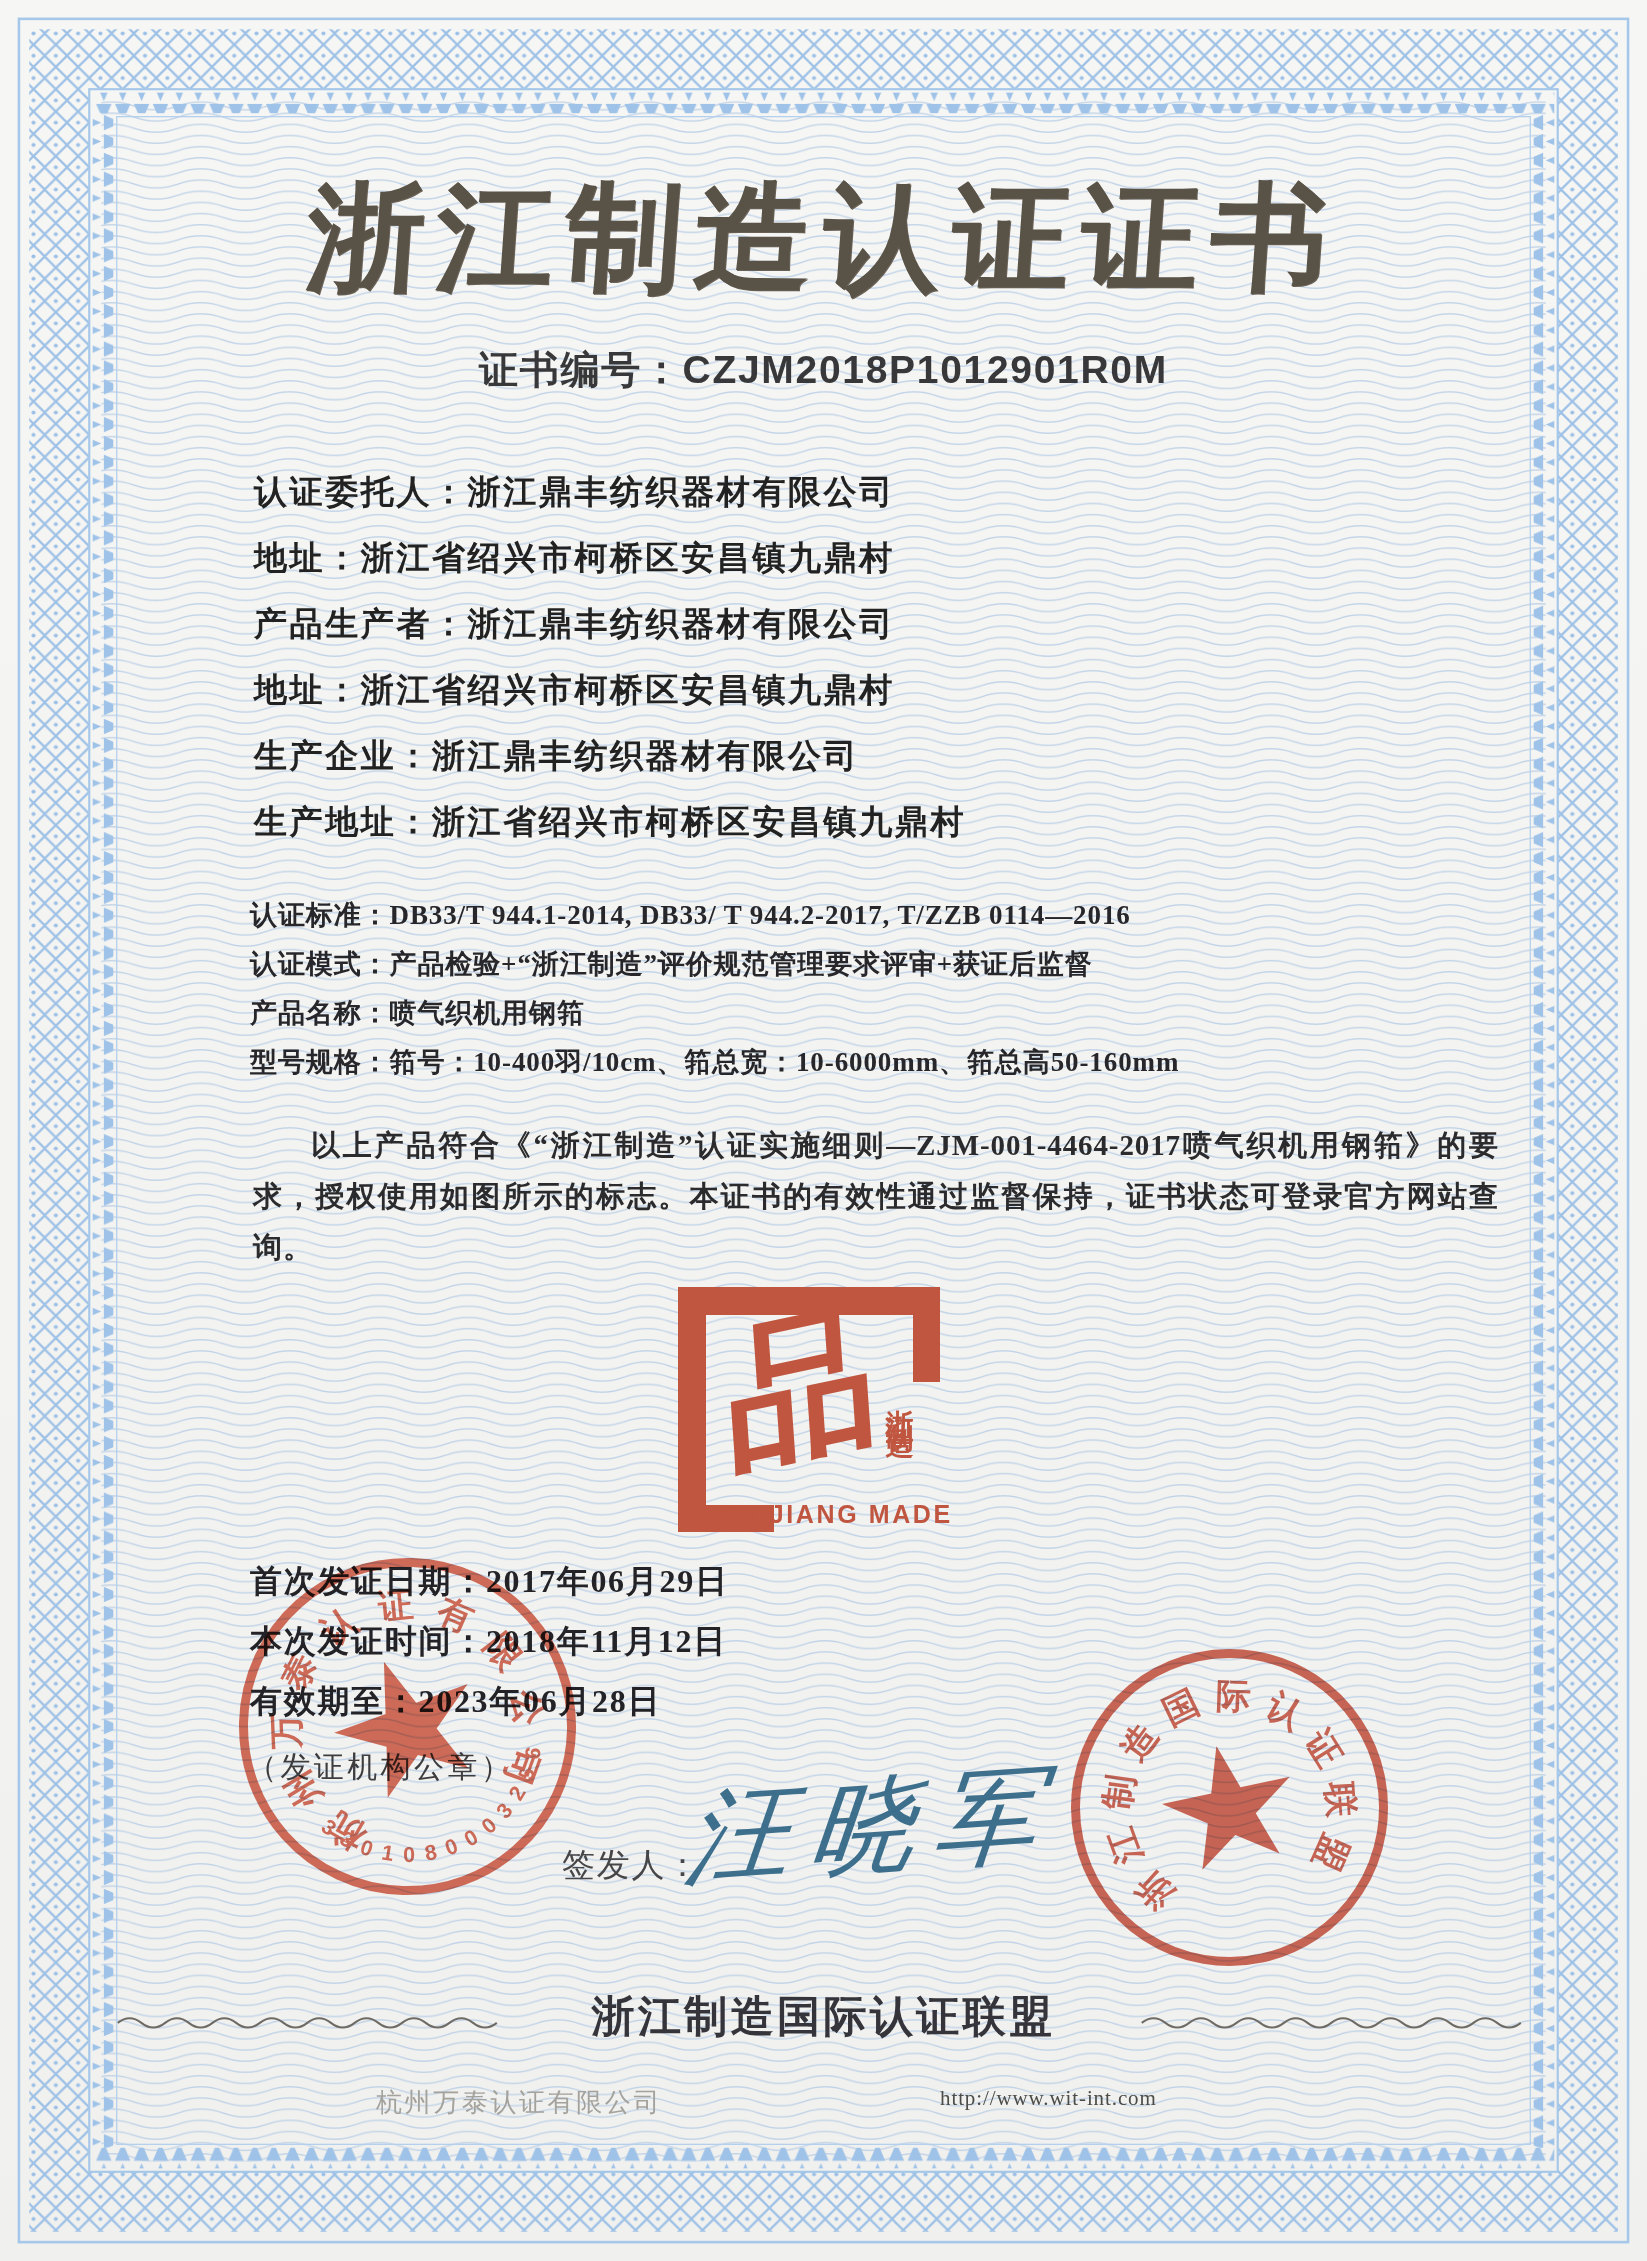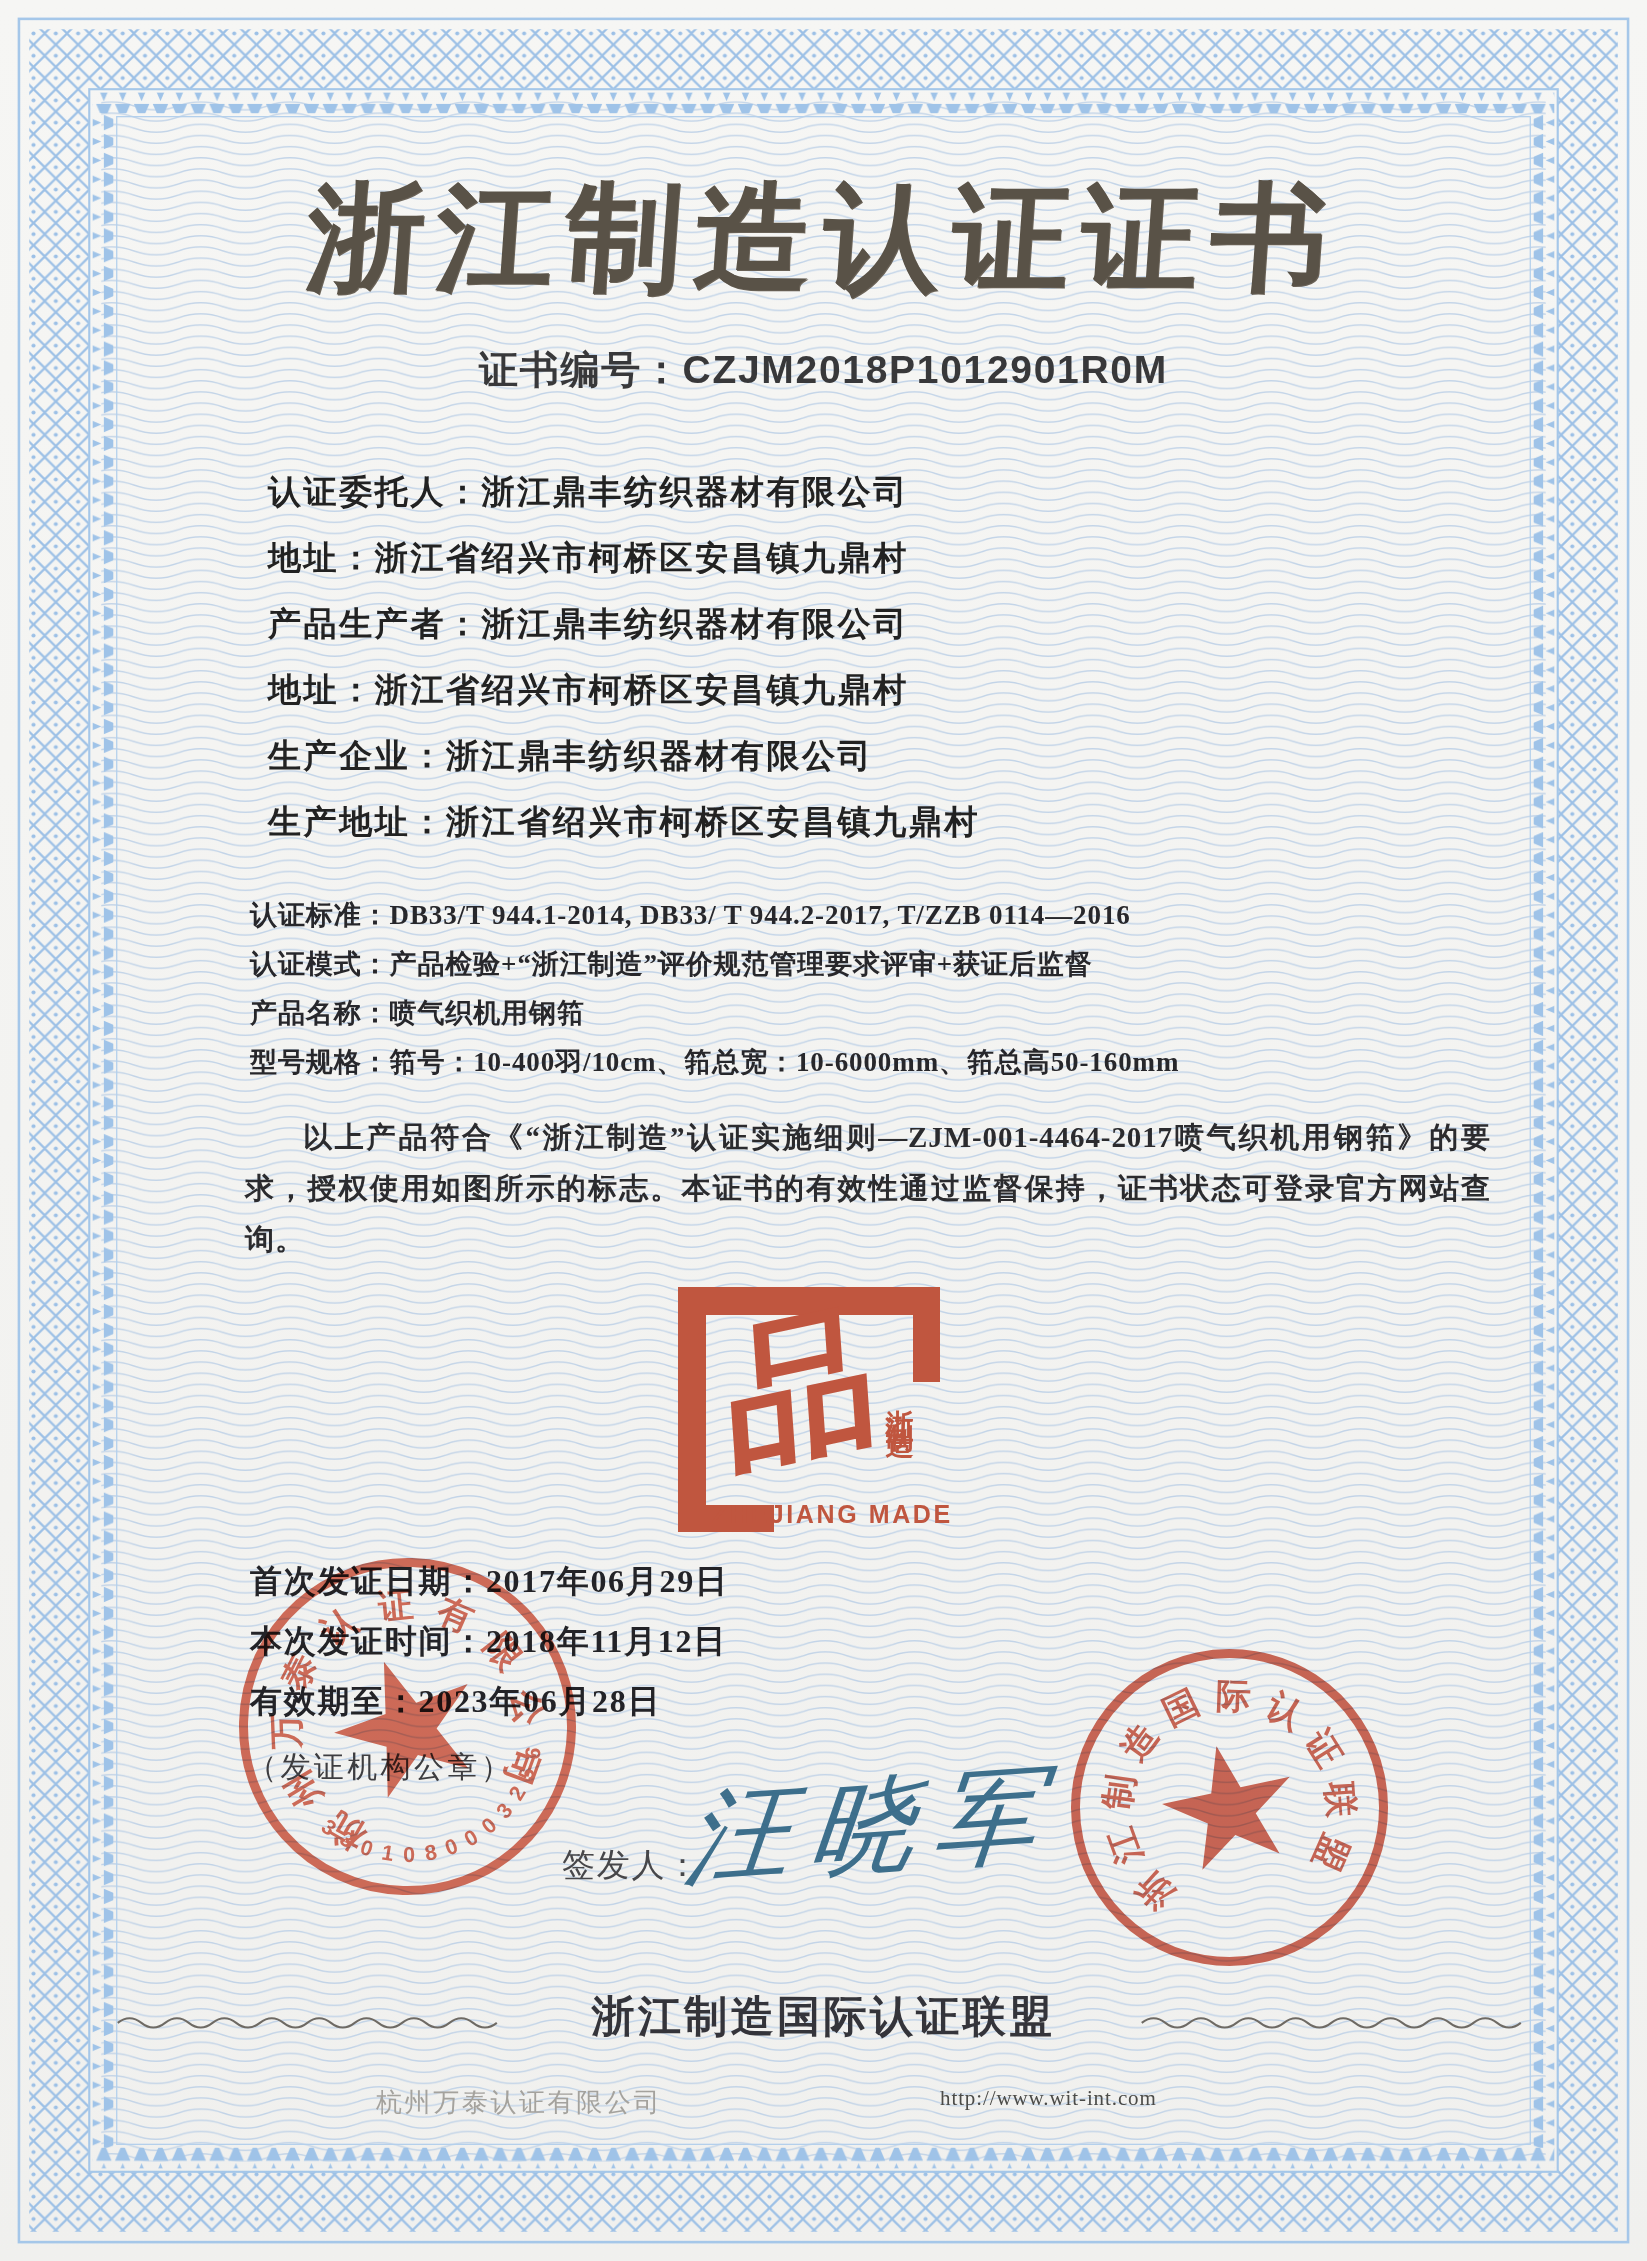--- a/index.html
+++ b/index.html
@@ -8,26 +8,26 @@
   .bg{position:absolute;left:0;top:0;width:1647px;height:2261px;}
 
   
   .title{position:absolute;left:0;right:0;top:160px;text-align:center;
          font-family:"DejaVu Serif",serif;font-weight:700;font-size:117px;
          letter-spacing:12px;color:#595247;transform:skewX(-4deg);
          text-shadow:0.9px 0.9px 0 #6a6257;}
   .certno{position:absolute;left:0;right:0;top:343px;text-align:center;
           font-family:"Liberation Sans",sans-serif;font-weight:700;
           font-size:39px;color:#38383a;letter-spacing:1.7px;}
-  .fields{position:absolute;left:268px;top:470px;}
+  .fields{position:absolute;left:254px;top:470px;}
   .frow{height:66px;font-family:"Liberation Sans",sans-serif;font-weight:700;
         font-size:33px;color:#222;letter-spacing:2.6px;white-space:nowrap;}
   .specs{position:absolute;left:250px;top:897px;}
   .srow{height:49px;font-weight:700;font-size:27px;color:#27272b;letter-spacing:0.9px;white-space:nowrap;}
-  .statement{position:absolute;left:245px;top:1112px;width:1246px;margin:0;
+  .statement{position:absolute;left:245px;top:1112px;width:1246px;margin:8px;
              font-size:29px;line-height:51px;text-align:justify;text-indent:2em;
              color:#2b2b2e;font-weight:600;letter-spacing:0.9px;}
 
   
   .logo{position:absolute;left:678px;top:1287px;width:262px;height:245px;}
   .logo .bar{position:absolute;background:#c0563f;}
   .lg-top{left:0;top:0;width:100%;height:27.5px;}
   .lg-left{left:0;top:0;width:27.5px;height:100%;}
   .lg-right{right:0;top:27.5px;width:27.5px;height:67px;}
   .lg-foot{left:0;bottom:0;width:96px;height:27.5px;}

